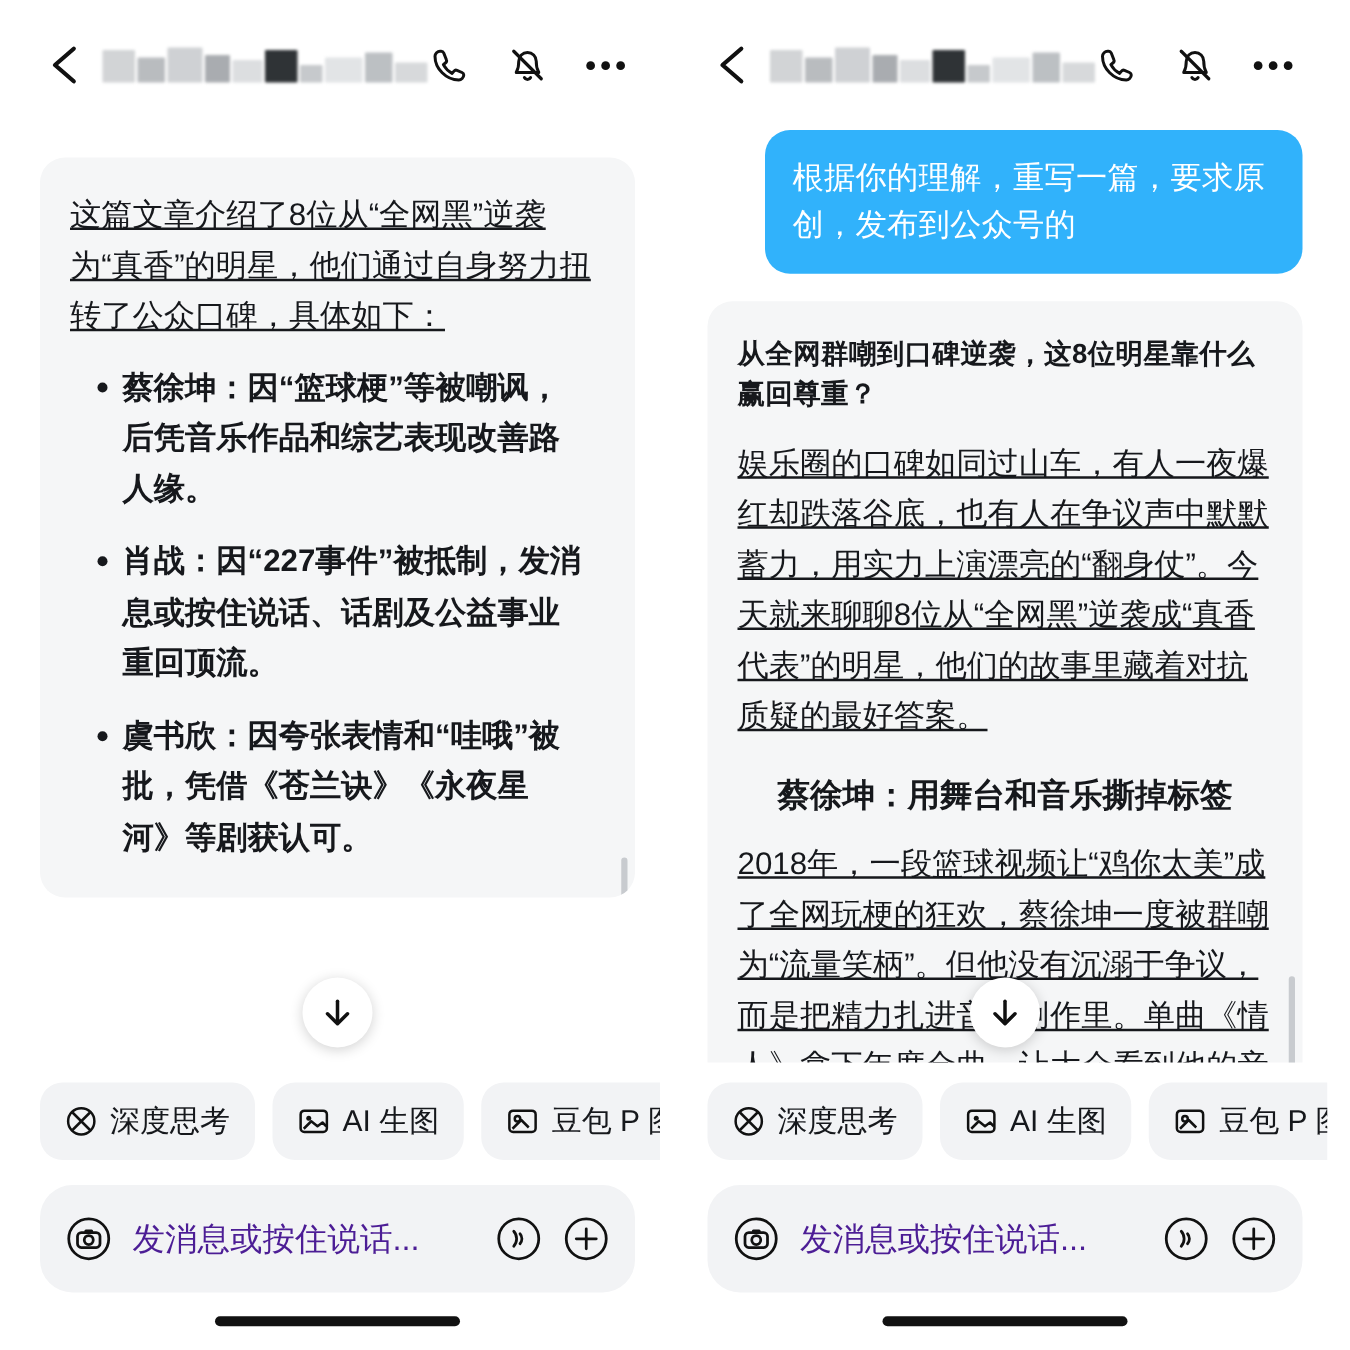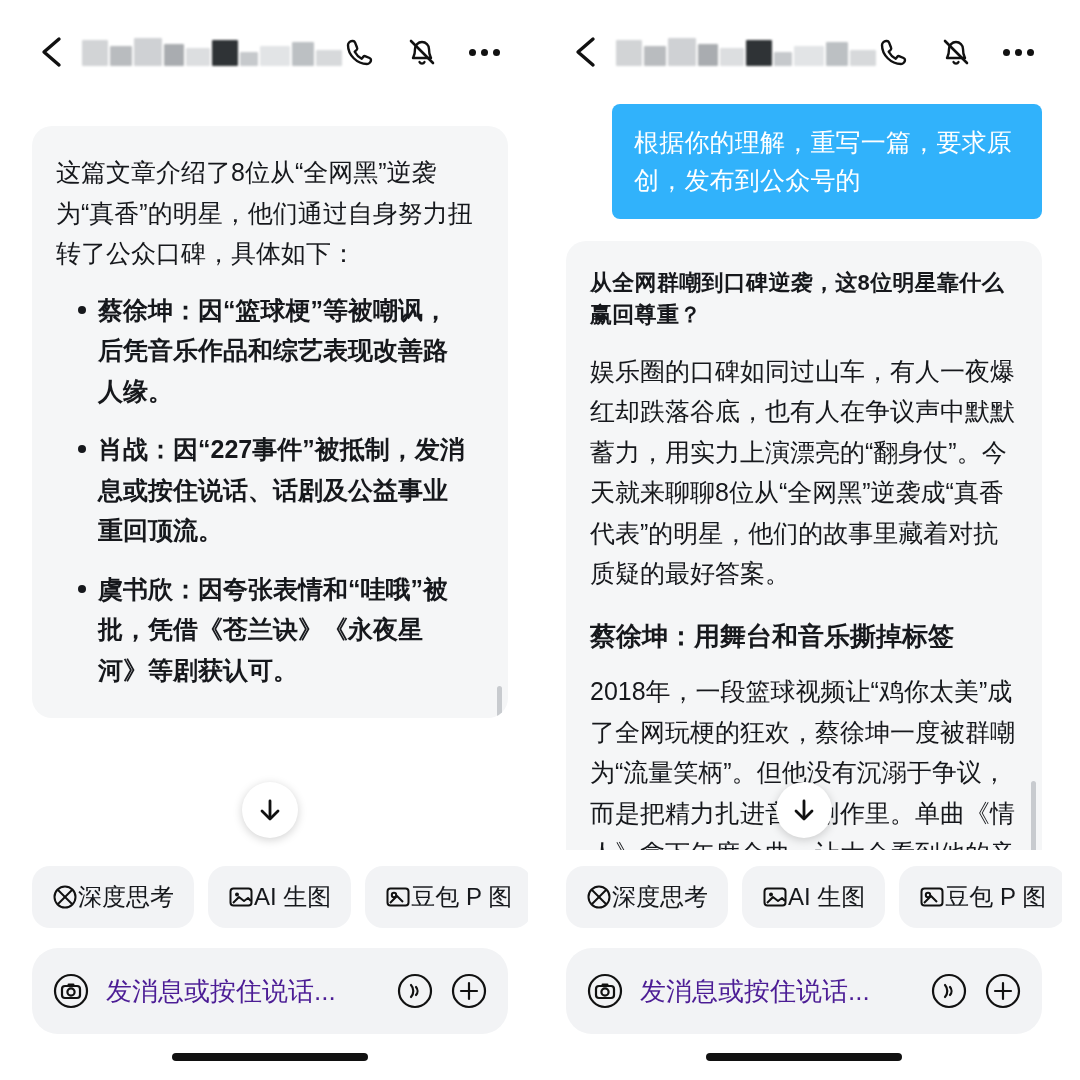--- a/index.html
+++ b/index.html
@@ -86,21 +86,21 @@
     flex: 1 1 auto;
     position: relative;
     overflow: hidden;
     padding: 0 20px;
   }
   .bubble-user {
     margin-left: auto;
     max-width: 430px;
     background: #31b2fb;
     color: #ffffff;
-    border-radius: 8px;
+    border-radius: 20px;
     padding: 20px 22px;
     font-size: 25px;
     line-height: 1.5;
     letter-spacing: .2px;
   }
   .bubble-user.with-link { padding-bottom: 22px; }
   .link-mask {
     display: flex;
     flex-wrap: wrap;
     align-items: center;
@@ -114,33 +114,34 @@
     margin-top: 22px;
     background: #f5f6f7;
     border-radius: 20px;
     padding: 26px 24px 10px 24px;
     color: #16181c;
     font-size: 25px;
     line-height: 1.62;
     position: relative;
     overflow: hidden;
   }
-  .card p { margin: 0 0 16px 0; }
+  .card p { margin: 0 0 16px 0; text-decoration: underline; }
   .card h2 {
     margin: 0 0 20px 0;
     font-size: 22px;
     line-height: 1.45;
     font-weight: bold;
     letter-spacing: .3px;
   }
   .card h3 {
     margin: 24px 0 16px 0;
     font-size: 26px;
     font-weight: bold;
     line-height: 1.45;
+    text-align: center;
   }
   ul.bullets { margin: 16px; padding: 0; list-style: none; font-weight: bold; }
   ul.bullets li {
     position: relative;
     padding-left: 26px;
     margin-bottom: 18px;
   }
   ul.bullets li::before {
     content: "";
     position: absolute;
@@ -178,21 +179,21 @@
     padding: 16px 20px 10px 20px;
     overflow: hidden;
   }
   .chip {
     flex: 0 0 auto;
     height: 62px;
     background: #f2f3f5;
     border-radius: 18px;
     display: flex;
     align-items: center;
-    gap: 0;
+    gap: 10px;
     padding: 0 20px;
     font-size: 24px;
     color: #16181c;
     white-space: nowrap;
   }
   .chip svg { display: block; flex: 0 0 auto; }
 
   
   .inputbar {
     flex: 0 0 auto;

